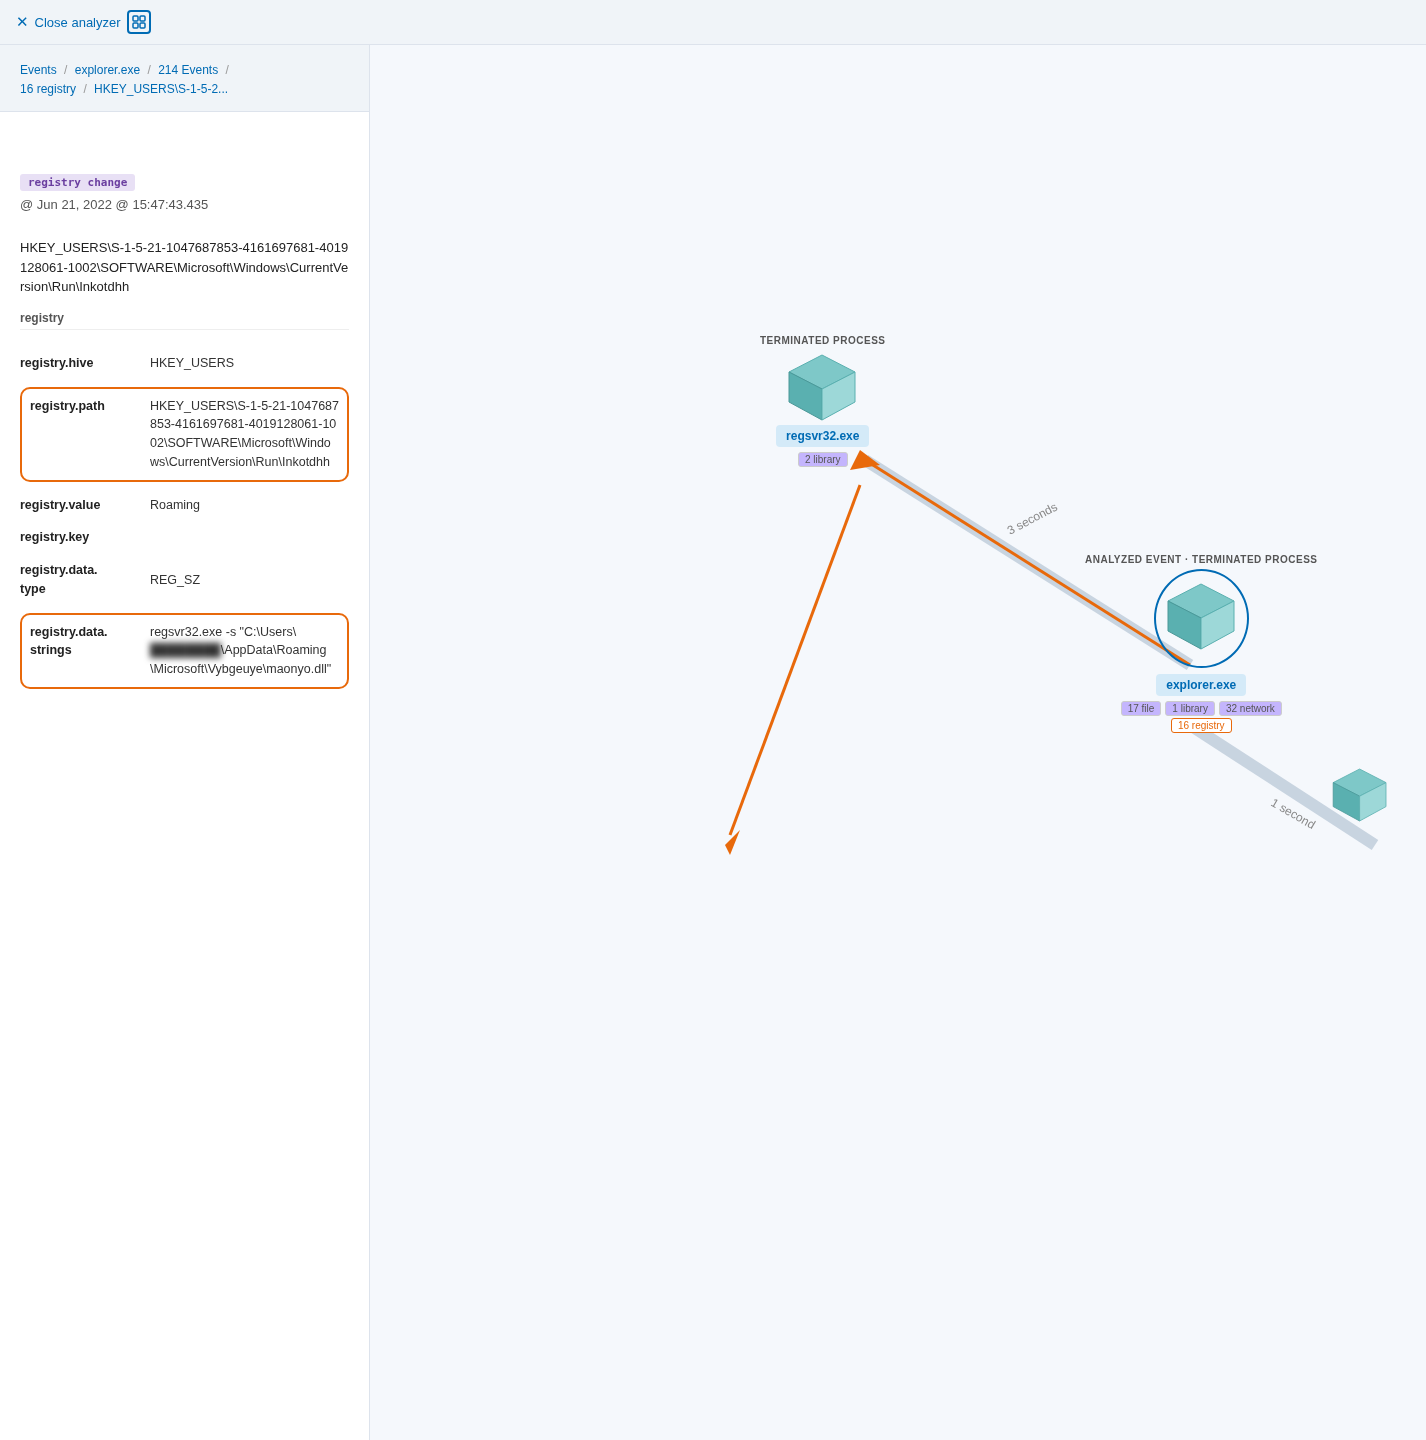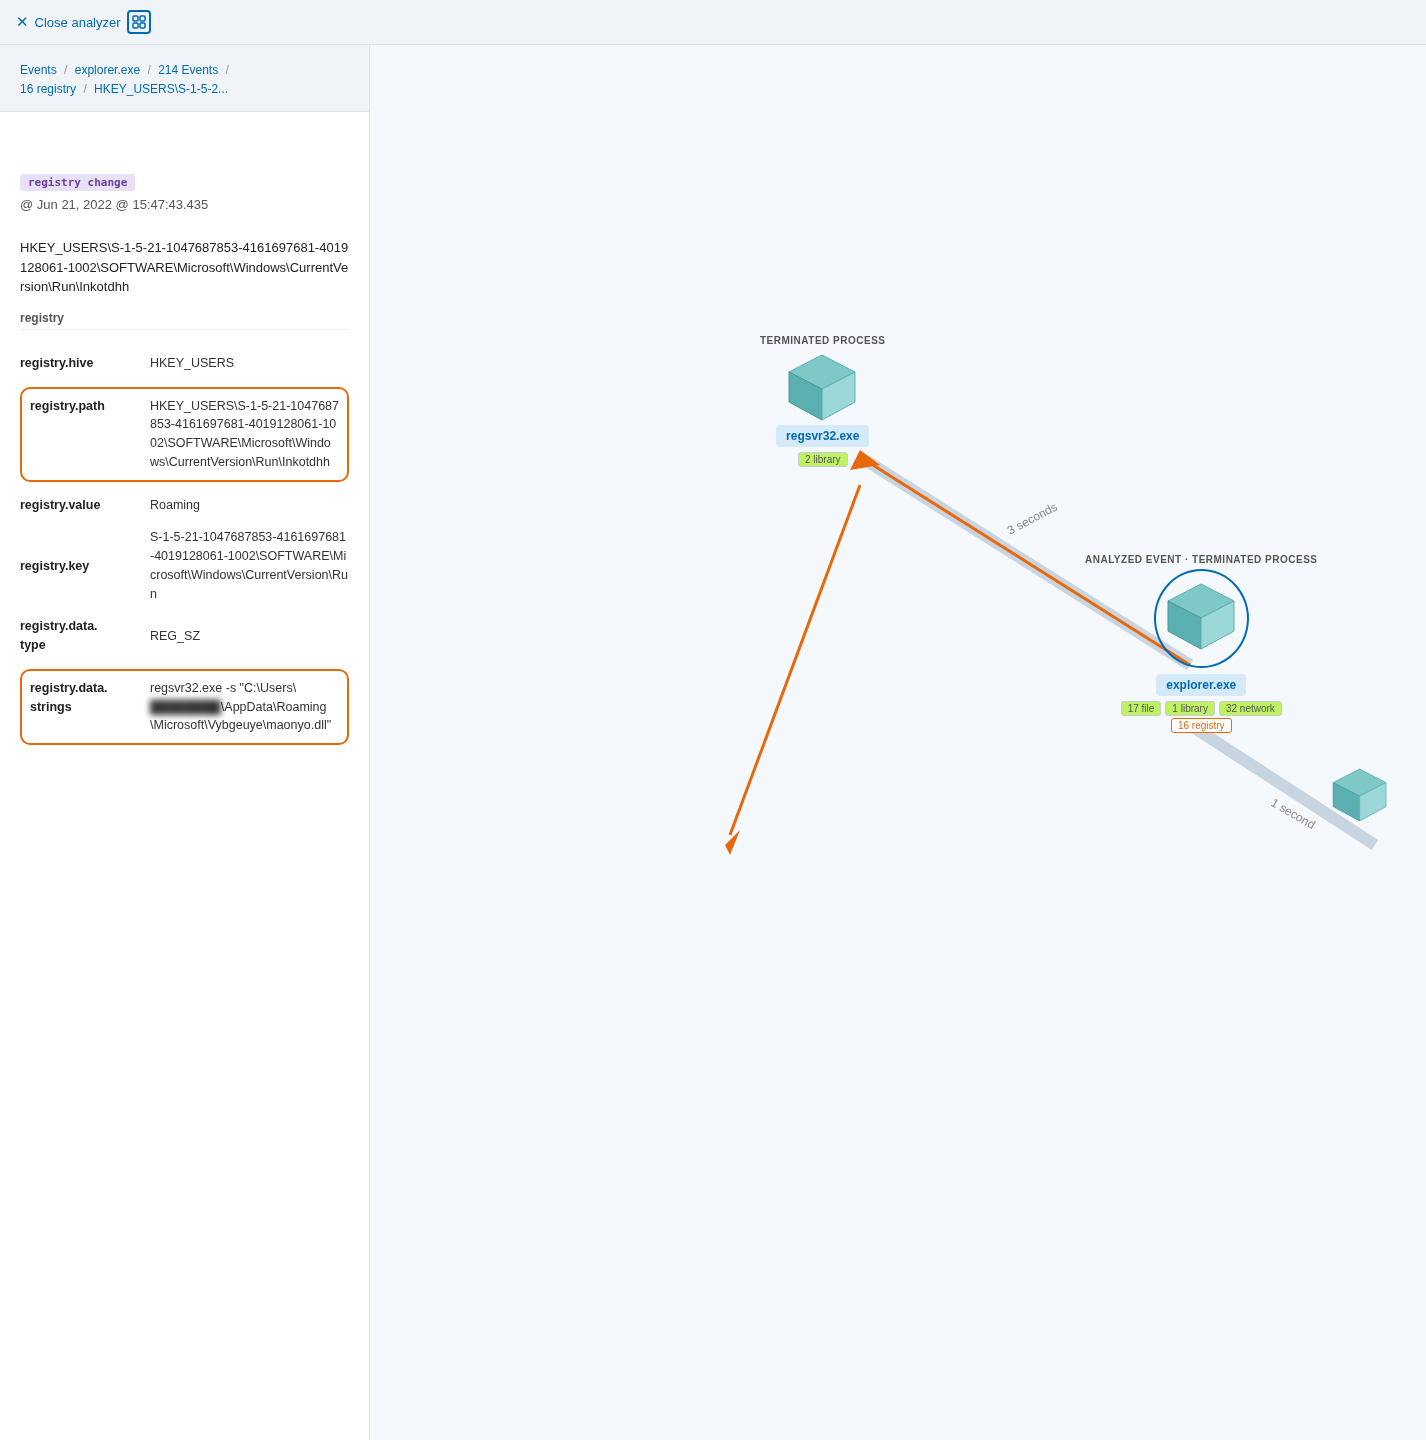--- a/index.html
+++ b/index.html
@@ -205,21 +205,21 @@
     }
 
     .node-tag {
       display: inline-block;
       font-size: 10px;
       color: #555;
       border: 1px solid #ccc;
       border-radius: 3px;
       padding: 1px 6px;
       margin: 1px 2px;
-      background: #bef264;
+      background: #c4b5fd;
     }
 
     .node-tag-highlighted {
       border-color: #e8690b;
       color: #e8690b;
       background: #fff;
     }
 
     .node-tags {
       display: flex;
@@ -314,21 +314,20 @@
 
       
       <div class="field-row">
         <div class="field-label">registry.value</div>
         <div class="field-value">Roaming</div>
       </div>
 
       
       <div class="field-row">
         <div class="field-label">registry.key</div>
-        <div class="field-value">S-1-5-21-1047687853-4161697681-4019128061-1002\SOFTWARE\Microsoft\Windows\CurrentVersion\Run</div>
       </div>
 
       
       <div class="field-row">
         <div class="field-label">registry.data.<br>type</div>
         <div class="field-value">REG_SZ</div>
       </div>
 
       
       <div class="field-row-highlighted">

